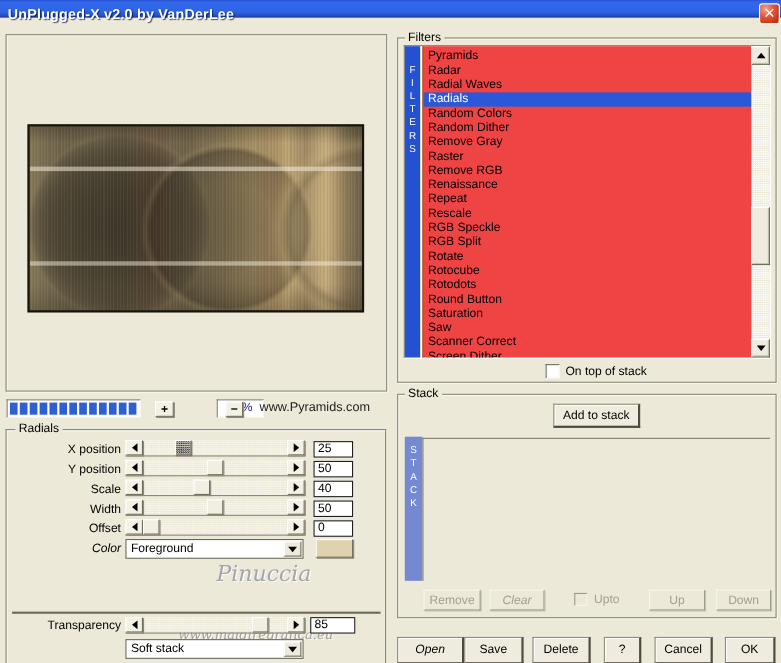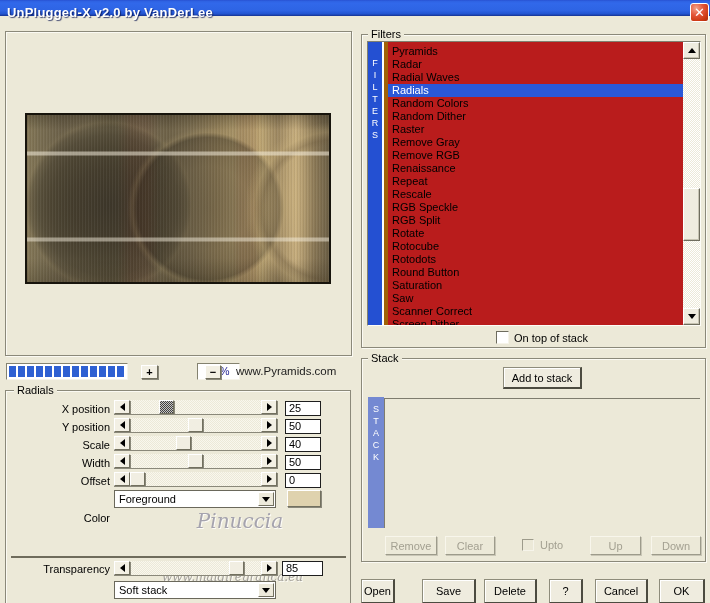--- a/index.html
+++ b/index.html
@@ -89,22 +89,22 @@
     color:#A3A09B; font-family:"DejaVu Serif", serif; font-style:italic; text-shadow:1px 1px 0 #FDFCF6;margin-top:38px; }
   .separator { position:absolute; left:11px; top:556px; width:335px; height:2px; background:#6F6C5C; }
 
   
   .filters-group { position:absolute; left:361px; top:34px; width:345px; height:314px; }
   .listbox { position:absolute; left:367px; top:41px; width:334px; height:285px; background:#FFFFFF;
     border:1px solid; border-color:#808070 #FDFCF6 #FDFCF6 #808070; }
   .side-bar { position:absolute; left:0; top:0; width:14px; height:100%; background:#2450D2; }
   .vletter { width:100%; height:12px; text-align:center; color:#FFFFFF; font-size:9px; line-height:12px; }
   .filters-bar-letters { position:absolute; top:15px; left:0; width:100%; }
-  .list-area { position:absolute; left:16px; top:0; width:300px; height:283px; background:#b91c1c;
-    border-left:4px solid #a16207; overflow:hidden; padding-top:3px; }
+  .list-area { position:absolute; left:16px; top:0; width:300px; height:283px; background:#ef4444;
+    border-left:1px solid #a16207; overflow:hidden; padding-top:3px; }
   .list-item { height:13px; line-height:13px; padding-left:4px; font-size:11px; color:#000; white-space:nowrap; }
   .list-item.selected { background:#2A58D8; color:#FFFFFF; }
 
   .vscroll { position:absolute; right:0; top:0; width:17px; height:283px;
     background:repeating-conic-gradient(#FFFFFF 0% 25%, #ECE9D8 0% 50%) 0 0 / 2px 2px; }
   .scroll-btn { position:absolute; left:0; width:17px; height:17px; background:#EFECDF;
     border:1px solid; border-color:#FFFFFF #6F6D5E #6F6D5E #FFFFFF; box-shadow:inset -1px -1px 0 #C6C3B2;
     display:flex; align-items:center; justify-content:center; }
   .scroll-thumb { position:absolute; left:0; top:146px; width:17px; height:53px; background:#EFECDF;
     border:1px solid; border-color:#FFFFFF #6F6D5E #6F6D5E #FFFFFF; box-shadow:inset -1px -1px 0 #C6C3B2; }
@@ -117,21 +117,21 @@
 
   
   .stack-group { position:absolute; left:361px; top:358px; width:345px; height:204px; }
   .add-stack-btn { position:absolute; left:503px; top:367px; width:79px; height:22px; }
   .stack-listbox { position:absolute; left:368px; top:397px; width:332px; height:131px; }
   .stack-bar { position:absolute; left:0; top:0; width:16px; height:131px; background:#7489D2; }
   .stack-bar-letters { position:absolute; top:6px; left:0; width:100%; }
   .stack-area { position:absolute; left:16px; top:1px; width:316px; height:130px; background:#ECE9D8;
     border-top:1px solid #7E7C6E; border-left:1px solid #7E7C6E; }
   .remove-btn { position:absolute; left:385px; top:536px; width:52px; height:19px; }
-  .clear-btn  { position:absolute; left:445px; top:536px; width:50px; height:19px; }
+  .clear-btn  { position:absolute; left:445px; top:536px; width:50px; height:19px;font-style:italic; }
   .up-btn     { position:absolute; left:590px; top:536px; width:51px; height:19px; }
   .down-btn   { position:absolute; left:651px; top:536px; width:50px; height:19px; }
 
   
   .footer-btn { position:absolute; top:579px; height:25px; }
 </style>
 </head>
 <body>
 
 <div id="window">
@@ -230,21 +230,21 @@
         <div class="slider-track">
           <div class="slider-thumb" style="left: 0px;"></div>
         </div>
         <div class="spinbtn arrow-btn" style="right:0;">
           <div class="tri-right"></div>
         </div>
       </div>
       <div class="value-box" style="left: 285px; top: 473px;">0</div>
     </div>
 
-  <div class="row-label" style="position:absolute; top:511px;">Color</div>
+  <div class="row-label" style="position:absolute; top:492px;font-style:italic;">Color</div>
   <div class="combo" style="left:114px; top:490px; width:162px;">
     <span class="combo-text">Foreground</span>
     <div class="combo-arrow-btn">
       <div class="tri-down"></div>
     </div>
   </div>
   <div class="color-swatch"></div>
 
   <div class="watermark-name">Pinuccia</div>
   <div class="watermark-site">www.maidiregrafica.eu</div>
@@ -286,22 +286,22 @@
           <div class="vletter">S</div>
         </div>
     </div>
     <div class="list-area" id="filters-list">
         <div class="list-item">Pyramids</div>
         <div class="list-item">Radar</div>
         <div class="list-item">Radial Waves</div>
         <div class="list-item selected">Radials</div>
         <div class="list-item">Random Colors</div>
         <div class="list-item">Random Dither</div>
+        <div class="list-item">Remove Gray</div>
         <div class="list-item">Raster</div>
-        <div class="list-item">Remove Gray</div>
         <div class="list-item">Remove RGB</div>
         <div class="list-item">Renaissance</div>
         <div class="list-item">Repeat</div>
         <div class="list-item">Rescale</div>
         <div class="list-item">RGB Speckle</div>
         <div class="list-item">RGB Split</div>
         <div class="list-item">Rotate</div>
         <div class="list-item">Rotocube</div>
         <div class="list-item">Rotodots</div>
         <div class="list-item">Round Button</div>
@@ -343,21 +343,21 @@
   </div>
 
   <div class="btn-disabled remove-btn">Remove</div>
   <div class="btn-disabled clear-btn">Clear</div>
   <div class="checkbox disabled" style="left:522px; top:539px; width:12px; height:12px;"></div>
   <div class="check-label disabled" style="left:540px; top:539px;">Upto</div>
   <div class="btn-disabled up-btn">Up</div>
   <div class="btn-disabled down-btn">Down</div>
 
   <div id="footer-buttons">
-      <div class="btn footer-btn" style="left: 361px; width: 34px;">Open</div>
+      <div class="btn footer-btn" style="left: 361px; width: 61px; font-style: italic;">Open</div>
       <div class="btn footer-btn" style="left: 422px; width: 54px;">Save</div>
       <div class="btn footer-btn" style="left: 484px; width: 53px;">Delete</div>
       <div class="btn footer-btn" style="left: 549px; width: 34px;">?</div>
       <div class="btn footer-btn" style="left: 595px; width: 53px;">Cancel</div>
       <div class="btn footer-btn" style="left: 659px; width: 46px;">OK</div>
     </div>
 
 </div>
 
 </body></html>

